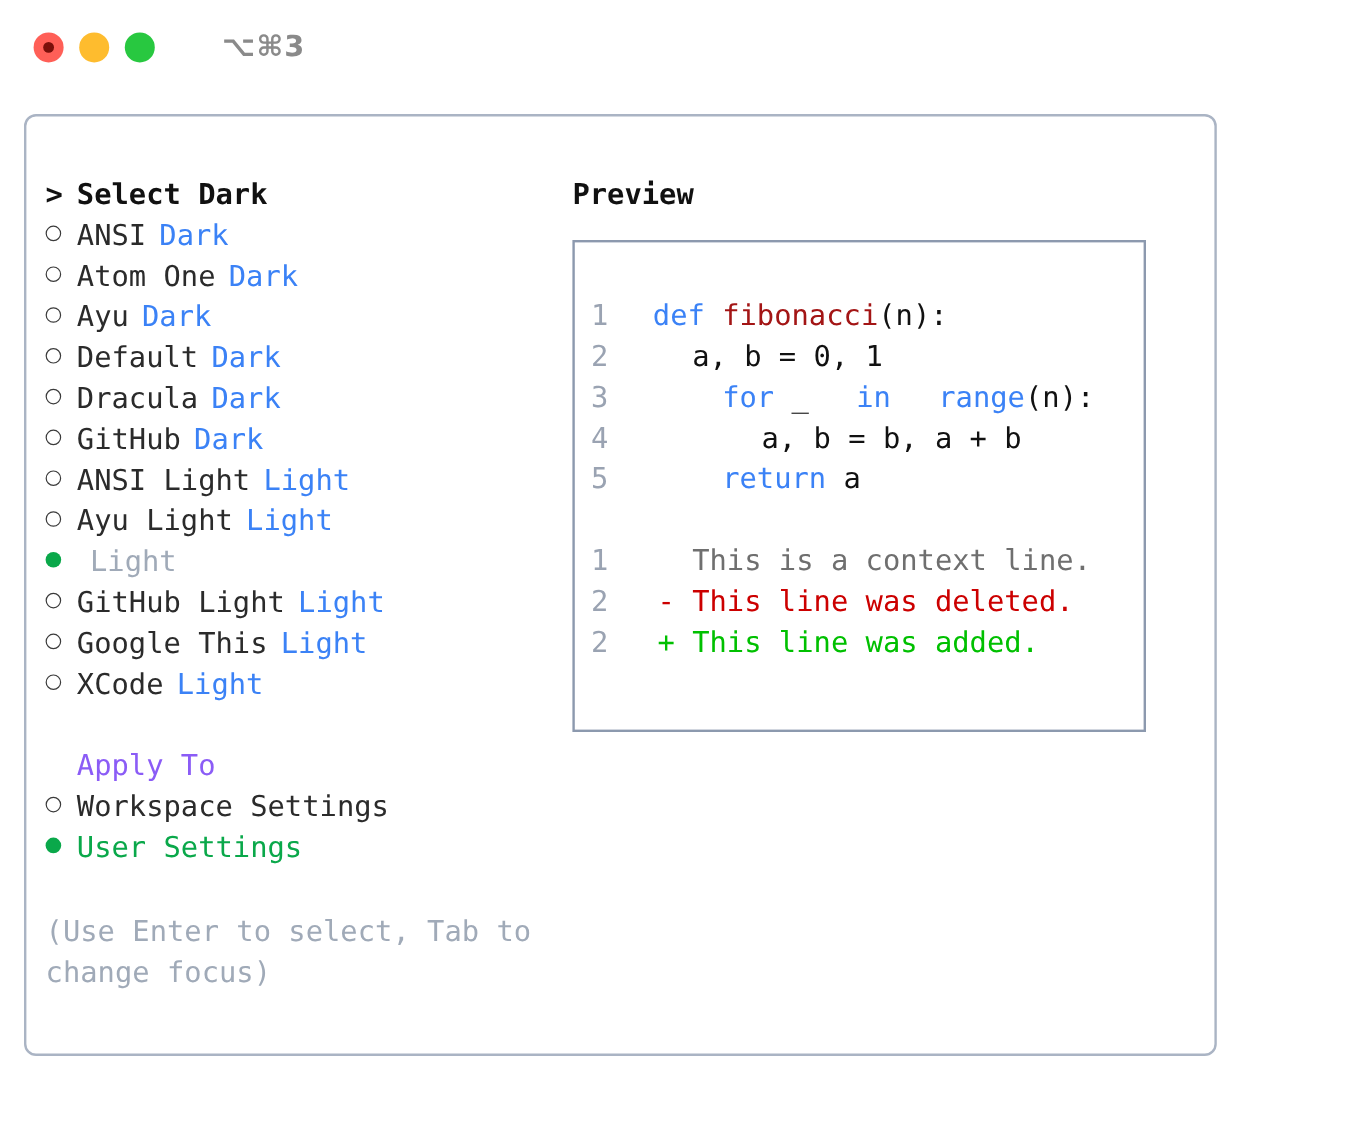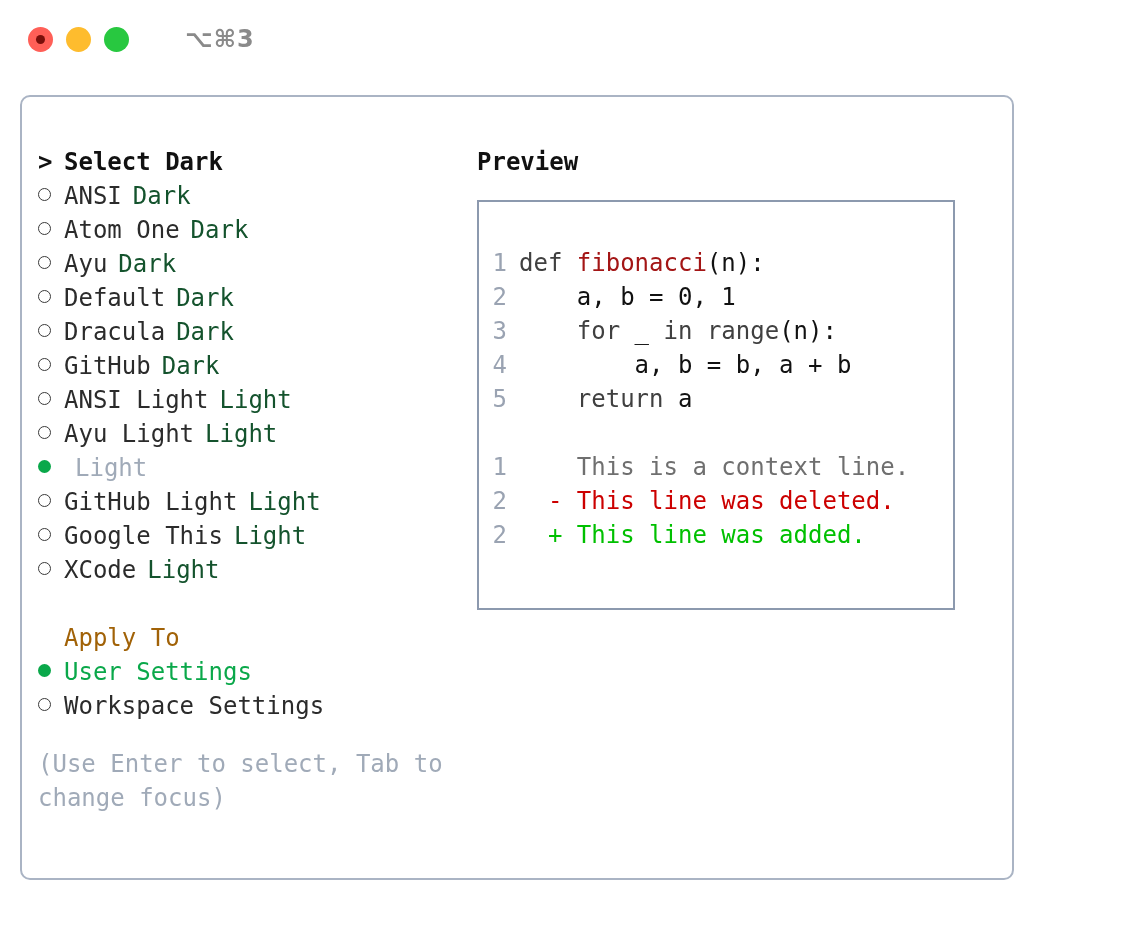--- a/index.html
+++ b/index.html
@@ -114,21 +114,21 @@
     line-height: 34px;
   }
   .heading-row {
     font-weight: bold;
     color: #111111;
   }
   .heading-row .marker { font-weight: bold; }
 
   .item-label { color: #2b2b2b; }
   .item-tag {
-    color: #14532d;
+    color: #3b82f6;
     padding-left: 11px;
   }
   .row.selected .marker,
   .row.selected .item-label { color: #0aa84a; }
   .row.selected .item-tag { color: #a0aab8; }
 
   .bullet-dot {
     display: inline-block;
     width: 13px; height: 13px;
     border-radius: 50%;
@@ -143,26 +143,26 @@
     border-radius: 50%;
     border: 1.8px solid #3a3a3a;
     box-sizing: content-box;
     vertical-align: middle;
     position: relative;
     top: -3px;
   }
 
   .section-gap { height: 34px; }
   .group-heading {
-    color: #a16207;
+    color: #8b5cf6;
     font-weight: normal;
   }
 
   .hint {
-    margin-top: 24px;
+    margin-top: 36px;
     color: #a0aab8;
     font-size: 24px;
     line-height: 34px;
     width: 420px;
     white-space: normal;
   }
 
   
   .right-col {
     position: absolute;
@@ -194,21 +194,21 @@
     white-space: pre;
   }
   .lineno {
     flex: 0 0 40px;
     text-align: right;
     color: #9aa3b2;
     padding-right: 12px;
     box-sizing: border-box;
   }
   .code-text { white-space: pre; }
-  .kw  { color: #404040; }
+  .kw  { color: #3b82f6; margin-left: 25px; }
   .fn  { color: #a31515; }
   .pl  { color: #111111; }
   .num { color: #111111; }
 
   .diff-gap { height: 34px; }
   .diff-ctx { color: #6f6f6f; }
   .diff-del { color: #cc0000; }
   .diff-add { color: #00c000; }
 </style>
 </head>
@@ -251,22 +251,22 @@
           </div>
 
         <div class="section-gap"></div>
 
         <div class="row">
           <span class="marker"></span>
           <span class="group-heading">Apply To</span>
         </div>
 
         <div id="apply-items">
+            <div class="row"><span class="marker"><span class="bullet-ring"></span></span><span class="item-label">Workspace Settings</span></div>
             <div class="row selected"><span class="marker"><span class="bullet-dot"></span></span><span class="item-label">User Settings</span></div>
-            <div class="row"><span class="marker"><span class="bullet-ring"></span></span><span class="item-label">Workspace Settings</span></div>
           </div>
 
         <div class="hint">(Use Enter to select, Tab to change focus)</div>
       </div>
 
       <div class="right-col">
         <div class="preview-title">Preview</div>
 
         <div class="preview-box">
           <div id="code-lines">

